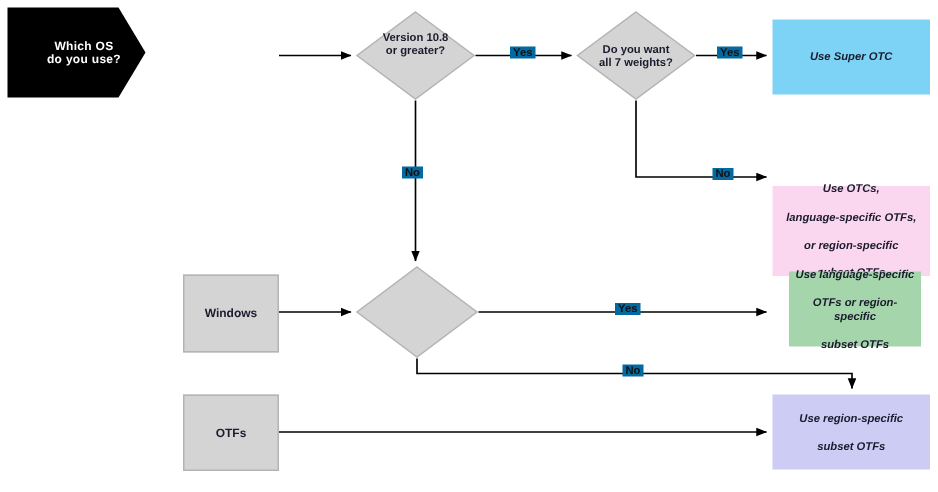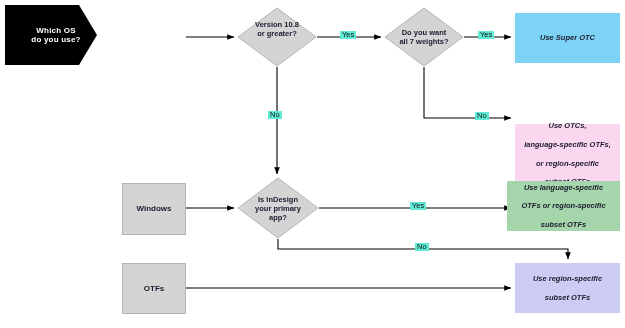--- a/index.html
+++ b/index.html
@@ -40,22 +40,22 @@
 
   
   .terminal{
     font-size:7.5px;font-style:italic;font-weight:bold;color:#1b1b2e;
     padding:2px 4px;
     text-align:center;
   }
 
   
   .edge-label{
-    position:absolute;color:#111;font-size:7.5px;font-weight:normal;
-    background:#5eead4;padding:0 2px;line-height:1;
+    position:absolute;color:#111;font-size:7.5px;font-weight:bold;
+    background:#0369a1;padding:0 2px;line-height:1;
   }
 </style>
 </head>
 <body>
 
 <div id="canvas">
 
   <svg class="layer" viewBox="0 0 625 328">
     <defs>
       <marker id="arrow" markerWidth="7" markerHeight="7" refX="6.2" refY="2.6" orient="auto">
@@ -113,44 +113,37 @@
     </span>
   </div>
 
   <div class="diamond-label" style="left:385px;top:8px;width:78px;height:58px;align-items:center;">
     <span>
       <span>Do you want</span><br>
       <span>all 7 weights?</span>
     </span>
   </div>
 
-  <div class="diamond-label" style="left:238px;top:178px;width:80px;height:60px;">
-    <span>
-      <span>Is InDesign</span><br>
-      <span>your primary</span><br>
-      <span>app?</span>
-    </span>
-  </div>
 
   <div class="node terminal" style="left:515px;top:13px;width:105px;height:50px;background:#7dd3f5;">
     <span>
       <span>Use Super OTC</span>
     </span>
   </div>
 
   <div class="node terminal" style="left:515px;top:88px;width:105px;height:60px;background:#fbd7ef;margin-top:36px;">
     <span>
       <span>Use OTCs,</span><br>
       <span>language-specific OTFs,</span><br>
       <span>or region-specific</span><br>
       <span>subset OTFs</span>
     </span>
   </div>
 
-  <div class="node terminal" style="left:507px;top:181px;width:113px;height:50px;background:#a5d5ab;">
+  <div class="node terminal" style="left:526px;top:181px;width:88px;height:50px;background:#a5d5ab;">
     <span>
       <span>Use language-specific</span><br>
       <span>OTFs or region-specific</span><br>
       <span>subset OTFs</span>
     </span>
   </div>
 
   <div class="node terminal" style="left:515px;top:263px;width:105px;height:50px;background:#ccccf5;">
     <span>
       <span>Use region-specific</span><br>

